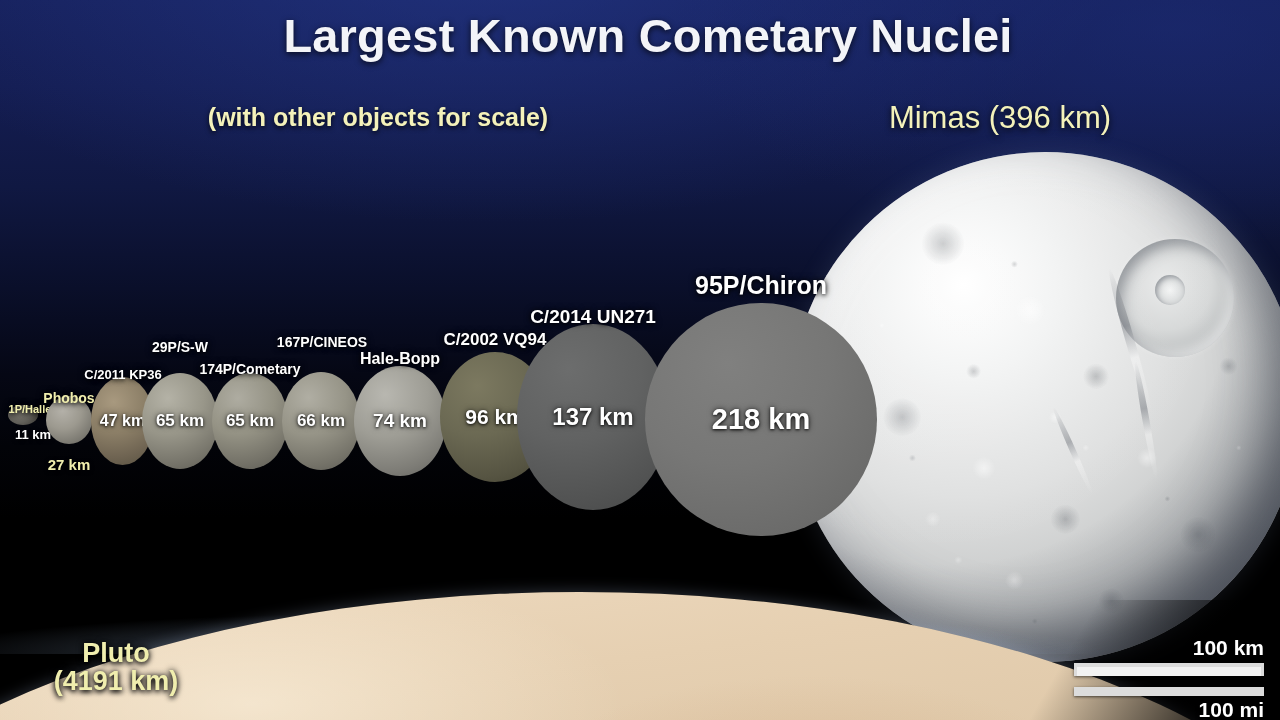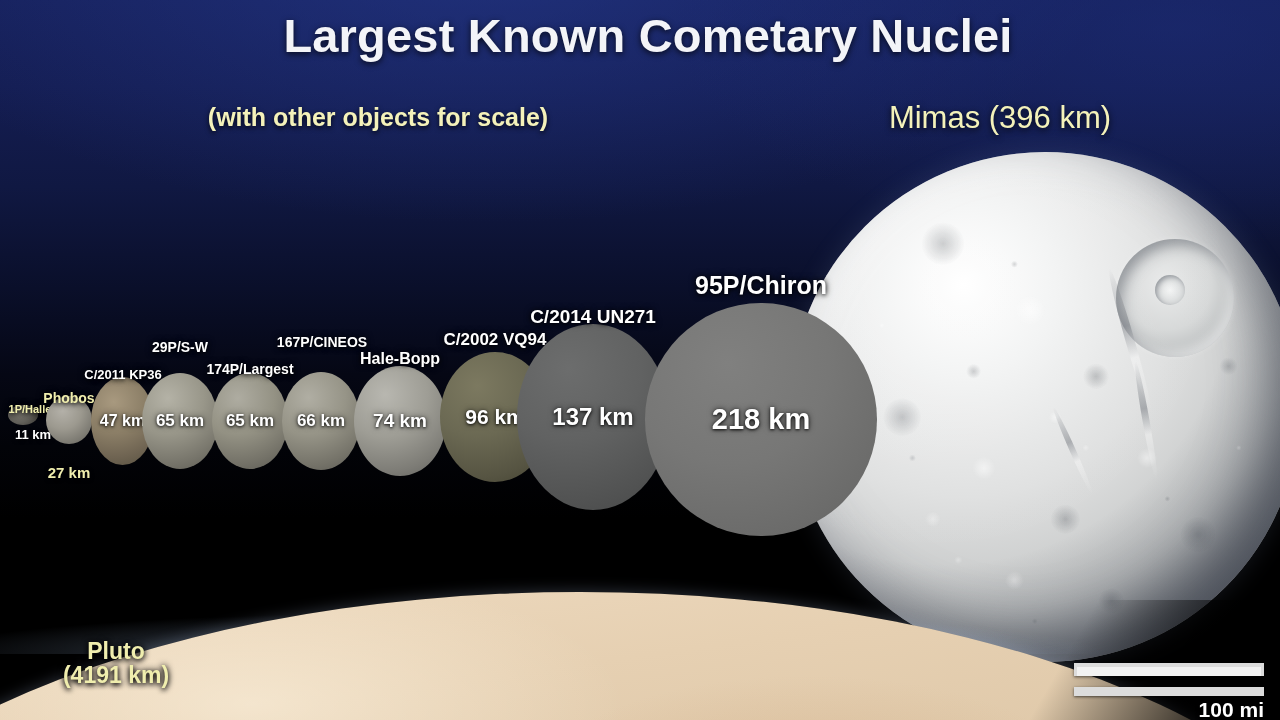--- a/index.html
+++ b/index.html
@@ -71,21 +71,21 @@
   .pluto-haze{
     position:absolute; left:-240px; top:584px;
     width:1640px; height:70px;
     border-radius:50% 50% 0 0 / 100% 100% 0 0;
     background:radial-gradient(ellipse 820px 60px at 46% 100%, rgba(170,198,235,.5), rgba(170,198,235,0) 72%);
     pointer-events:none;
   }
   .pluto-label{
     position:absolute; left:26px; top:640px;
     width:180px; text-align:center;
-    font-size:23px; font-weight:bold; line-height:1.03;
+    font-size:27px; font-weight:bold; line-height:1.03;
     color:#f0eeae;
     text-shadow:0 0 7px rgba(0,0,0,.95), 0 2px 5px rgba(0,0,0,.95);
   }
   .pluto-label .l2{ display:block; }
 
   
   .mimas{
     position:absolute;
     left:790px; top:152px;
     width:510px; height:510px;
@@ -249,32 +249,32 @@
   <div class="pluto-haze"></div>
   <div class="pluto-body"></div>
 
   <div id="bodies-layer">
       <div class="body" style="left: 8px; top: 405px; width: 30px; height: 20px; background: radial-gradient(circle at 38% 34%, rgb(123, 120, 112) 0%, rgb(98, 96, 90) 48%, rgb(70, 68, 63) 82%, rgb(53, 51, 47) 100%); z-index: 10;">
         <div class="body-name ylw" style="left: -8px; top: -22px; width: 66px; font-size: 11px;">1P/Halley</div>
         <div class="sz-out" style="left: -8px; top: 22px; width: 66px; font-size: 13px;">11 km</div>
       </div>
       <div class="body" style="left: 46px; top: 396px; width: 46px; height: 48px; background: radial-gradient(circle at 36% 30%, rgb(180, 177, 169) 0%, rgb(156, 153, 143) 42%, rgb(124, 122, 114) 74%, rgb(94, 92, 86) 100%); z-index: 11;">
         <div class="body-name ylw" style="left: -11px; top: -26px; width: 68px; font-size: 14px;">Phobos</div>
-        <div class="sz-out ylw" style="left: -11px; top: 68px; width: 68px; font-size: 15px;">27 km</div>
+        <div class="sz-out ylw" style="left: -11px; top: 60px; width: 68px; font-size: 15px;">27 km</div>
       </div>
       <div class="body" style="left: 91px; top: 377px; width: 63px; height: 88px; background: radial-gradient(circle at 36% 28%, rgb(168, 153, 127) 0%, rgb(141, 128, 104) 40%, rgb(111, 100, 82) 74%, rgb(86, 80, 63) 100%); z-index: 12;">
         <div class="body-name" style="left: -18px; top: -30px; width: 100px; font-size: 13px;">C/2011 KP36</div>
         <div class="size" style="font-size: 16px;">47 km</div>
       </div>
       <div class="body" style="left: 142px; top: 373px; width: 76px; height: 96px; background: radial-gradient(circle at 34% 26%, rgb(180, 178, 166) 0%, rgb(152, 150, 137) 42%, rgb(118, 116, 106) 76%, rgb(90, 89, 82) 100%); z-index: 13;">
         <div class="body-name" style="left: 0px; top: -54px; width: 76px; font-size: 14px; text-align: center;">29P/S-W</div>
         <div class="size" style="font-size: 17px;">65 km</div>
       </div>
       <div class="body" style="left: 212px; top: 373px; width: 76px; height: 96px; background: radial-gradient(circle at 34% 26%, rgb(174, 172, 161) 0%, rgb(148, 146, 132) 42%, rgb(115, 113, 103) 76%, rgb(87, 86, 80) 100%); z-index: 14;">
-        <div class="body-name" style="left: -14px; top: -32px; width: 104px; font-size: 14px;">174P/Largest</div>
+        <div class="body-name" style="left: -14px; top: -32px; width: 104px; font-size: 14px;">174P/Cometary</div>
         <div class="size" style="font-size: 17px;">65 km</div>
       </div>
       <div class="body" style="left: 282px; top: 372px; width: 78px; height: 98px; background: radial-gradient(circle at 34% 26%, rgb(176, 174, 163) 0%, rgb(150, 148, 135) 42%, rgb(117, 115, 105) 76%, rgb(89, 88, 82) 100%); z-index: 15;">
         <div class="body-name" style="left: -12px; top: -58px; width: 104px; font-size: 14px;">167P/CINEOS</div>
         <div class="size" style="font-size: 17px;">66 km</div>
       </div>
       <div class="body" style="left: 354px; top: 366px; width: 92px; height: 110px; background: radial-gradient(circle at 34% 26%, rgb(184, 183, 176) 0%, rgb(158, 157, 149) 42%, rgb(125, 124, 118) 76%, rgb(96, 96, 92) 100%); z-index: 16;">
         <div class="body-name" style="left: 0px; top: -36px; width: 92px; font-size: 16px;">Hale-Bopp</div>
         <div class="size" style="font-size: 19px;">74 km</div>
       </div>
@@ -297,20 +297,21 @@
   <div class="mimas-label">Mimas (396 km)</div>
 
   <div class="pluto-label">
     <span>Pluto</span>
     <span class="l2">(4191 km)</span>
   </div>
 
   <div class="corner-dark"></div>
 
   <div class="scalebar">
+    <div class="sb-label">100 km</div>
     <div class="sb-bar">
         <div class="inner"></div>
       </div>
   </div>
   <div class="scalebar2">
     <div class="sb-bar2"></div>
     <div class="sb-label2">100 mi</div>
   </div>
 
 </div>

